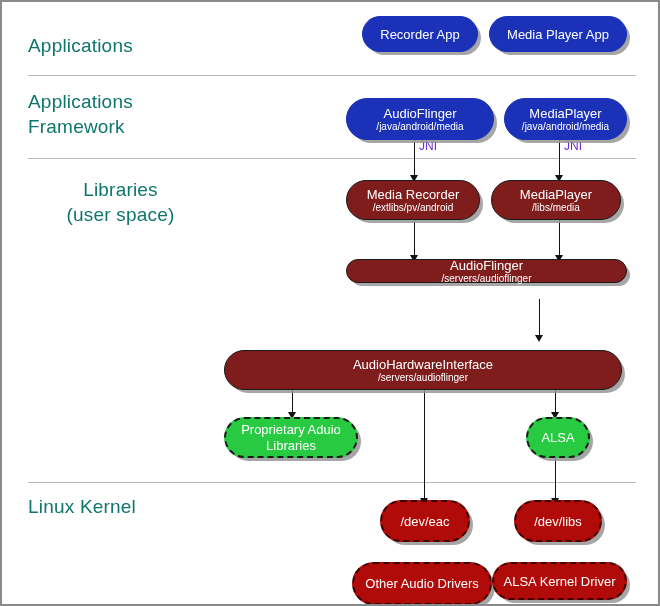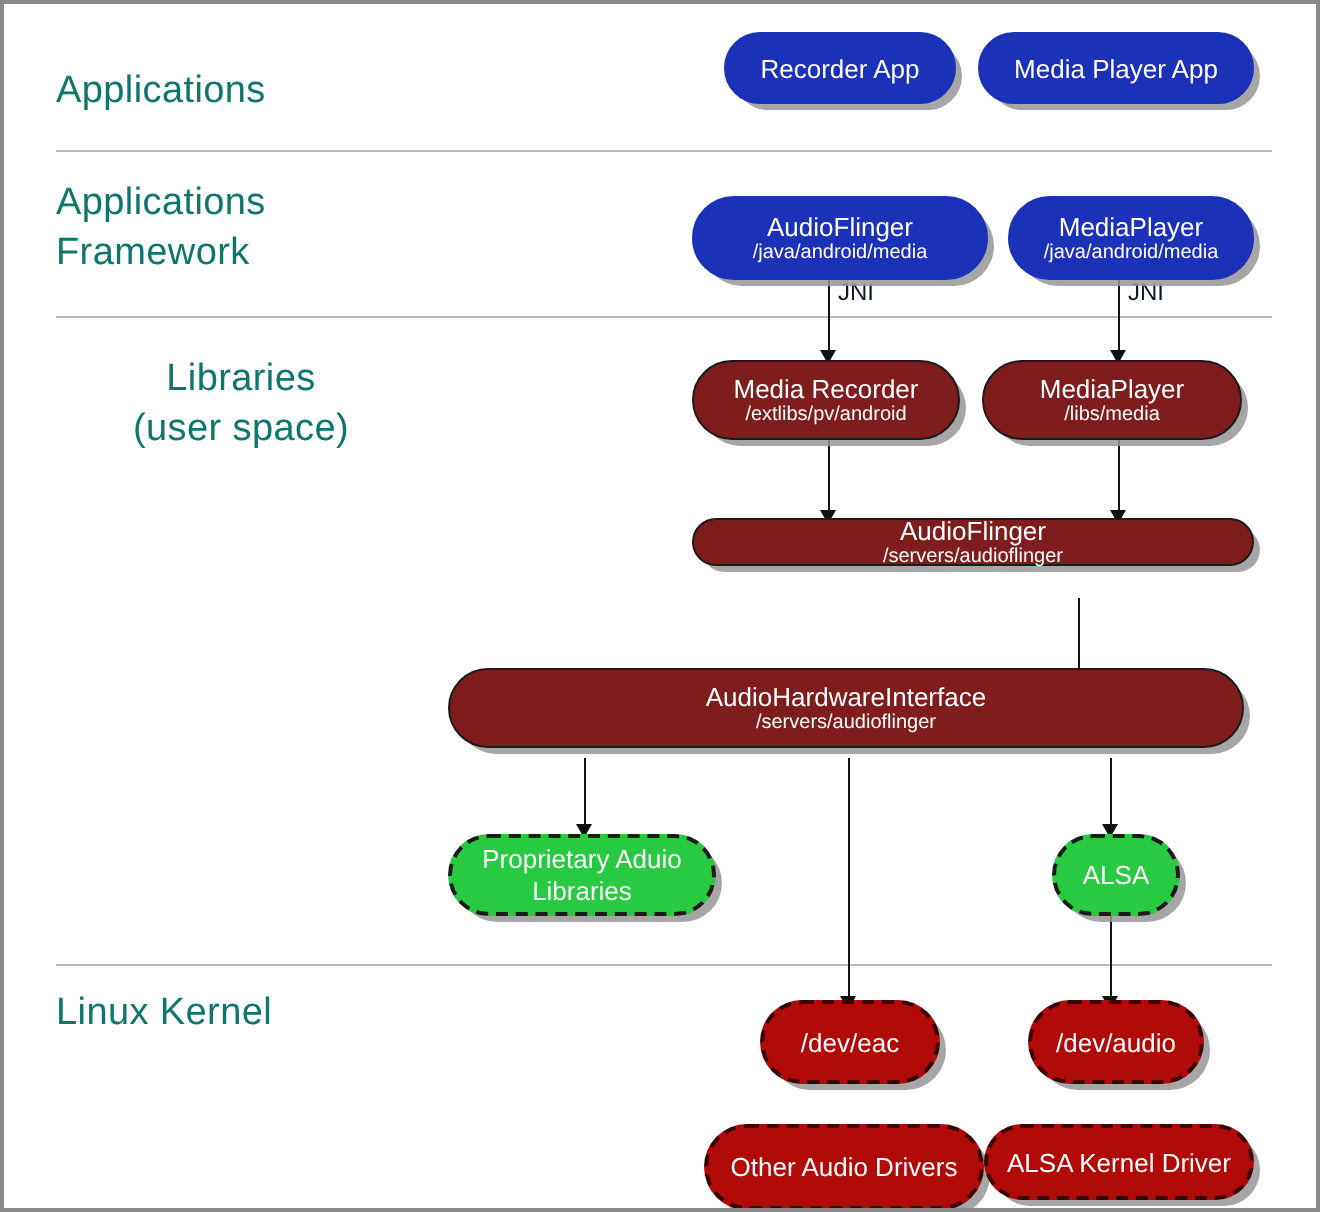--- a/index.html
+++ b/index.html
@@ -42,21 +42,21 @@
     position: absolute;
     width: 0;
     height: 0;
     border-left: 4px solid transparent;
     border-right: 4px solid transparent;
     border-top: 7px solid #111;
   }
   .jni-label {
     position: absolute;
     font-size: 12px;
-    color: #0f172a;
+    color: #6d28d9;
   }
   
   .node {
     position: absolute;
     box-sizing: border-box;
     display: flex;
     flex-direction: column;
     align-items: center;
     justify-content: center;
     text-align: center;
@@ -166,39 +166,39 @@
   <div class="node green" style="left:489px; top:178px; width:130px; height:40px;">
     <span class="title">MediaPlayer</span>
     <span class="sub">/libs/media</span>
   </div>
 
   <div class="node green" style="left:344px; top:257px; width:281px; height:24px;">
     <span class="title">AudioFlinger</span>
     <span class="sub">/servers/audioflinger</span>
   </div>
 
-  <div class="node green" style="left:222px; top:332px; width:398px; height:40px;">
+  <div class="node green" style="left:222px; top:348px; width:398px; height:40px;">
     <span class="title">AudioHardwareInterface</span>
     <span class="sub">/servers/audioflinger</span>
   </div>
 
   <div class="node green-dashed two-line" style="left:222px; top:415px; width:134px; height:41px;">
     <span class="title" style="width:120px;">Proprietary Aduio Libraries</span>
   </div>
 
   <div class="node green-dashed" style="left:524px; top:415px; width:64px; height:41px;">
     <span class="title">ALSA</span>
   </div>
 
   <div class="node red-dashed" style="left:378px; top:498px; width:90px; height:42px;">
     <span class="title">/dev/eac</span>
   </div>
 
   <div class="node red-dashed" style="left:512px; top:498px; width:88px; height:42px;">
-    <span class="title">/dev/audio</span>
+    <span class="title">/dev/libs</span>
   </div>
 
   <div class="node red-dashed" style="left:350px; top:560px; width:140px; height:43px;">
     <span class="title">Other Audio Drivers</span>
   </div>
 
   <div class="node red-dashed" style="left:490px; top:560px; width:135px; height:38px;">
     <span class="title">ALSA Kernel Driver</span>
   </div>
 

